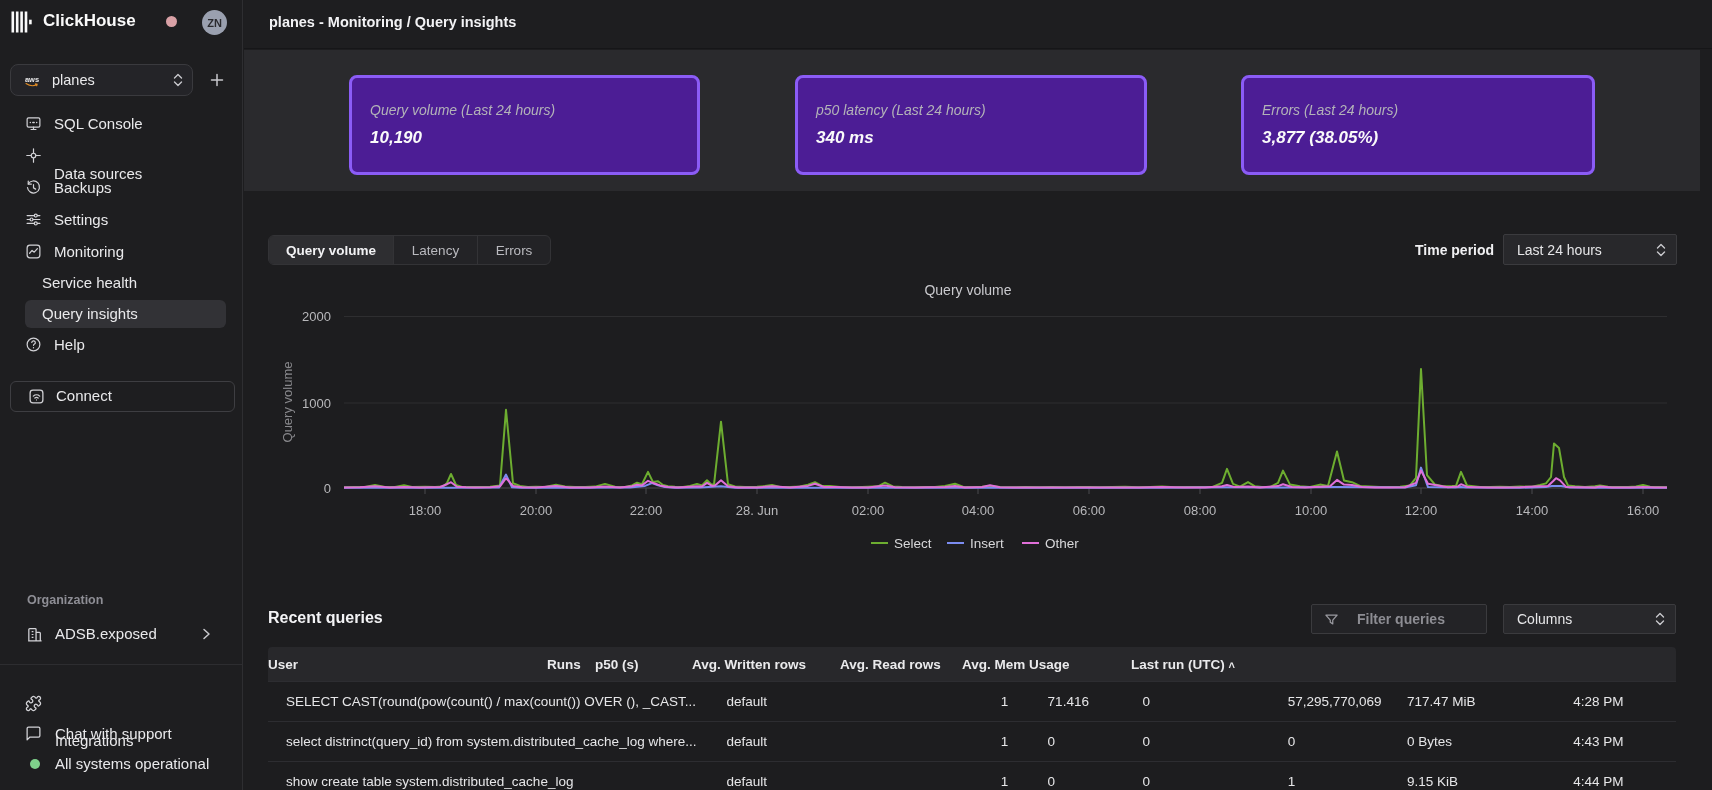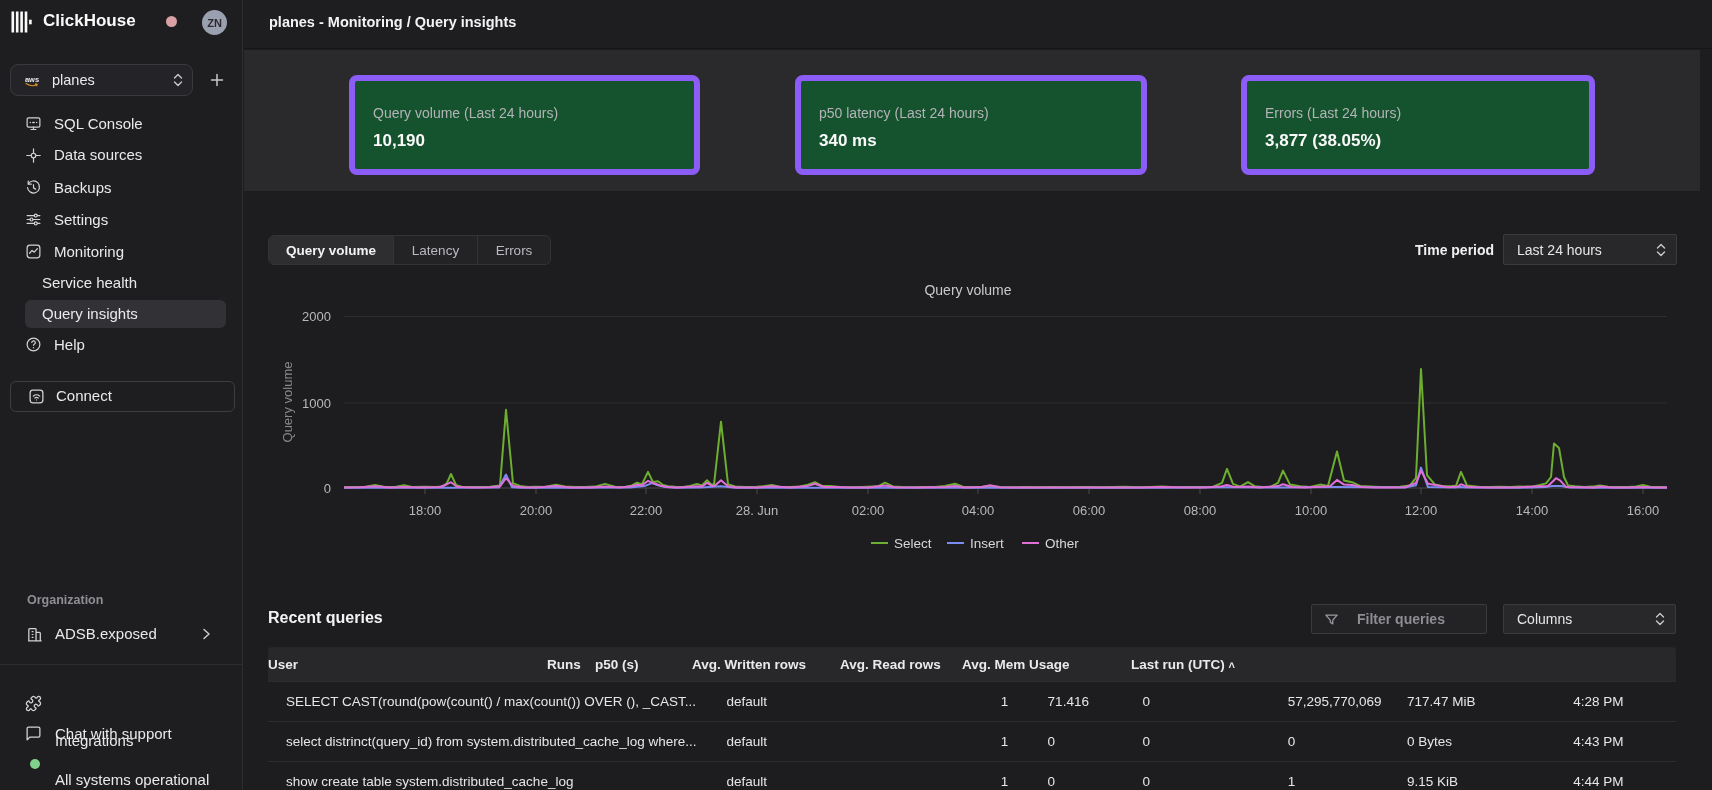--- a/index.html
+++ b/index.html
@@ -8,22 +8,22 @@
 
 #sidebar { position:absolute; left:0; top:0; width:243px; height:790px;
   background:#1e1e20; border-right:1px solid #2e2e31; }
 .navtext { color:#e9e9eb; font-size:15px; }
 .navicon { position:absolute; left:25px; width:17px; height:17px; color:#d2d2d6; }
 
 #topbar { position:absolute; left:244px; top:0; width:1468px; height:49px;
   background:#1e1e20; border-bottom:1px solid #161618; }
 
 #strip { position:absolute; left:244px; top:50px; width:1456px; height:141px; background:#2a2a2d; }
-.card { position:absolute; top:75px; height:100px; background:#14532d;
-  border:6px solid #8b5cf6; border-radius:8px; }
+.card { position:absolute; top:75px; height:100px; background:#4c1d95;
+  border:3px solid #8b5cf6; border-radius:8px;font-style:italic; }
 .cardlabel { position:absolute; left:18px; top:24px; font-size:14px; color:#b3b3b8; }
 .cardvalue { position:absolute; left:18px; top:50px; font-size:17px; font-weight:bold; color:#fafafa; }
 
 #tabs { position:absolute; left:268px; top:235px; height:30px; display:flex;
   border:1px solid #333336; border-radius:6px; overflow:hidden; background:#232326; }
 .tab { height:100%; display:flex; align-items:center; justify-content:center;
   font-size:13.5px; color:#bababf; border-right:1px solid #333336; }
 .tab.active { background:#2e2e31; color:#f2f2f4; font-weight:bold; }
 .tab:last-child { border-right:none; }
 .selbox { position:absolute; background:#28282b; border:1px solid #3b3b3e; border-radius:2px;
@@ -72,21 +72,21 @@
   <svg class="abs" style="left:209px; top:72px;" width="16" height="16" viewBox="0 0 16 16">
     <path d="M8 2.5 V13.5 M2.5 8 H13.5" stroke="#c8c8cc" stroke-width="1.5" stroke-linecap="round"></path>
   </svg>
   <div class="abs" style="left:25px; top:300px; width:201px; height:28px; background:#323236; border-radius:6px;"></div>
 <div class="abs navtext" style="left:54px; top:115px;">SQL Console</div>
 <svg class="navicon" style="top:115px;" viewBox="0 0 24 24" fill="none" stroke="currentColor" stroke-width="1.7">
       <rect x="3" y="4" width="18" height="13" rx="2"></rect>
       <path d="M12 17 v3 M8.5 20.5 h7" stroke-linecap="round"></path>
       <path d="M7.5 10.5 h0.01 M11 10.5 h2 M16.5 10.5 h0.01" stroke-linecap="round" stroke-width="2"></path>
     </svg>
-<div class="abs navtext" style="left:54px; top:146px;text-align:center;">Data sources</div>
+<div class="abs navtext" style="left:54px; top:165px;text-align:center;">Data sources</div>
 <svg class="navicon" style="top:147px;" viewBox="0 0 24 24" fill="none" stroke="currentColor" stroke-width="1.7">
       <circle cx="12" cy="12" r="3.2"></circle>
       <path d="M12 2.5 V8 M12 16 V21.5 M2.5 12 H8 M16 12 H21.5" stroke-linecap="round"></path>
     </svg>
 <div class="abs navtext" style="left:54px; top:179px;">Backups</div>
 <svg class="navicon" style="top:179px;" viewBox="0 0 24 24" fill="none" stroke="currentColor" stroke-width="1.7">
       <path d="M4.6 7 A8.5 8.5 0 1 1 3.5 12" stroke-linecap="round"></path>
       <path d="M4.6 2.8 V7.2 H9" stroke-linecap="round" stroke-linejoin="round"></path>
       <path d="M12 8 v4.5 l3 1.8" stroke-linecap="round"></path>
     </svg>
@@ -132,21 +132,21 @@
   <div class="abs" style="left:0; top:664px; width:243px; height:1px; background:#2d2d30;"></div>
   <svg class="navicon" style="left:25px; top:695px;" viewBox="0 0 24 24" fill="none" stroke="currentColor" stroke-width="1.8">
     <path d="M19.4 7.85c-.05.32.06.65.29.88l1.57 1.57c.47.47.7 1.08.7 1.7s-.23 1.23-.7 1.7l-1.61 1.61a.98.98 0 0 1-.84.28c-.47-.07-.8-.48-.97-.93a2.5 2.5 0 1 0-3.21 3.21c.45.17.86.5.93.97a.98.98 0 0 1-.28.84l-1.61 1.61a2.4 2.4 0 0 1-1.7.71 2.4 2.4 0 0 1-1.7-.71l-1.57-1.57a1.03 1.03 0 0 0-.88-.29c-.49.07-.84.5-1.02.97a2.5 2.5 0 1 1-3.24-3.24c.46-.18.9-.53.97-1.02a1.03 1.03 0 0 0-.29-.88l-1.57-1.57a2.4 2.4 0 0 1-.7-1.7c0-.62.23-1.23.7-1.7l1.53-1.53c.24-.24.58-.35.92-.3.52.08.88.53 1.07 1.01a2.5 2.5 0 1 0 3.26-3.26c-.48-.2-.93-.56-1.01-1.07-.05-.34.06-.68.3-.92l1.53-1.53a2.4 2.4 0 0 1 1.7-.7c.62 0 1.23.23 1.7.7l1.57 1.57c.23.23.56.34.88.29.49-.07.84-.5 1.02-.97a2.5 2.5 0 1 1 3.24 3.24c-.46.18-.9.53-.97 1.02Z"></path>
   </svg>
   <div class="abs navtext" style="left:55px; top:732px;">Integrations</div>
   <svg class="navicon" style="left:25px; top:725px;" viewBox="0 0 24 24" fill="none" stroke="currentColor" stroke-width="1.8">
     <path d="M21 15 a2 2 0 0 1 -2 2 H7 l-4 4 V5 a2 2 0 0 1 2 -2 h14 a2 2 0 0 1 2 2 z" stroke-linejoin="round"></path>
   </svg>
   <div class="abs navtext" style="left:55px; top:725px;">Chat with support</div>
   <div class="abs" style="left:30px; top:759px; width:10px; height:10px; border-radius:50%; background:#7fd18b;"></div>
-  <div class="abs navtext" style="left:55px; top:755px;margin-top:16px;">All systems operational</div>
+  <div class="abs navtext" style="left:55px; top:755px;">All systems operational</div>
 </div>
 
 <div id="topbar">
   <div class="abs" style="left:25px; top:14px; font-size:14.5px; font-weight:bold; color:#f3f3f5;">planes&nbsp;-&nbsp;Monitoring&nbsp;/&nbsp;Query insights</div>
 </div>
 
 <div id="strip"></div>
 <div class="card" style="left:349px; width:351px;">
   <div class="cardlabel">Query volume (Last 24 hours)</div>
   <div class="cardvalue">10,190</div>

